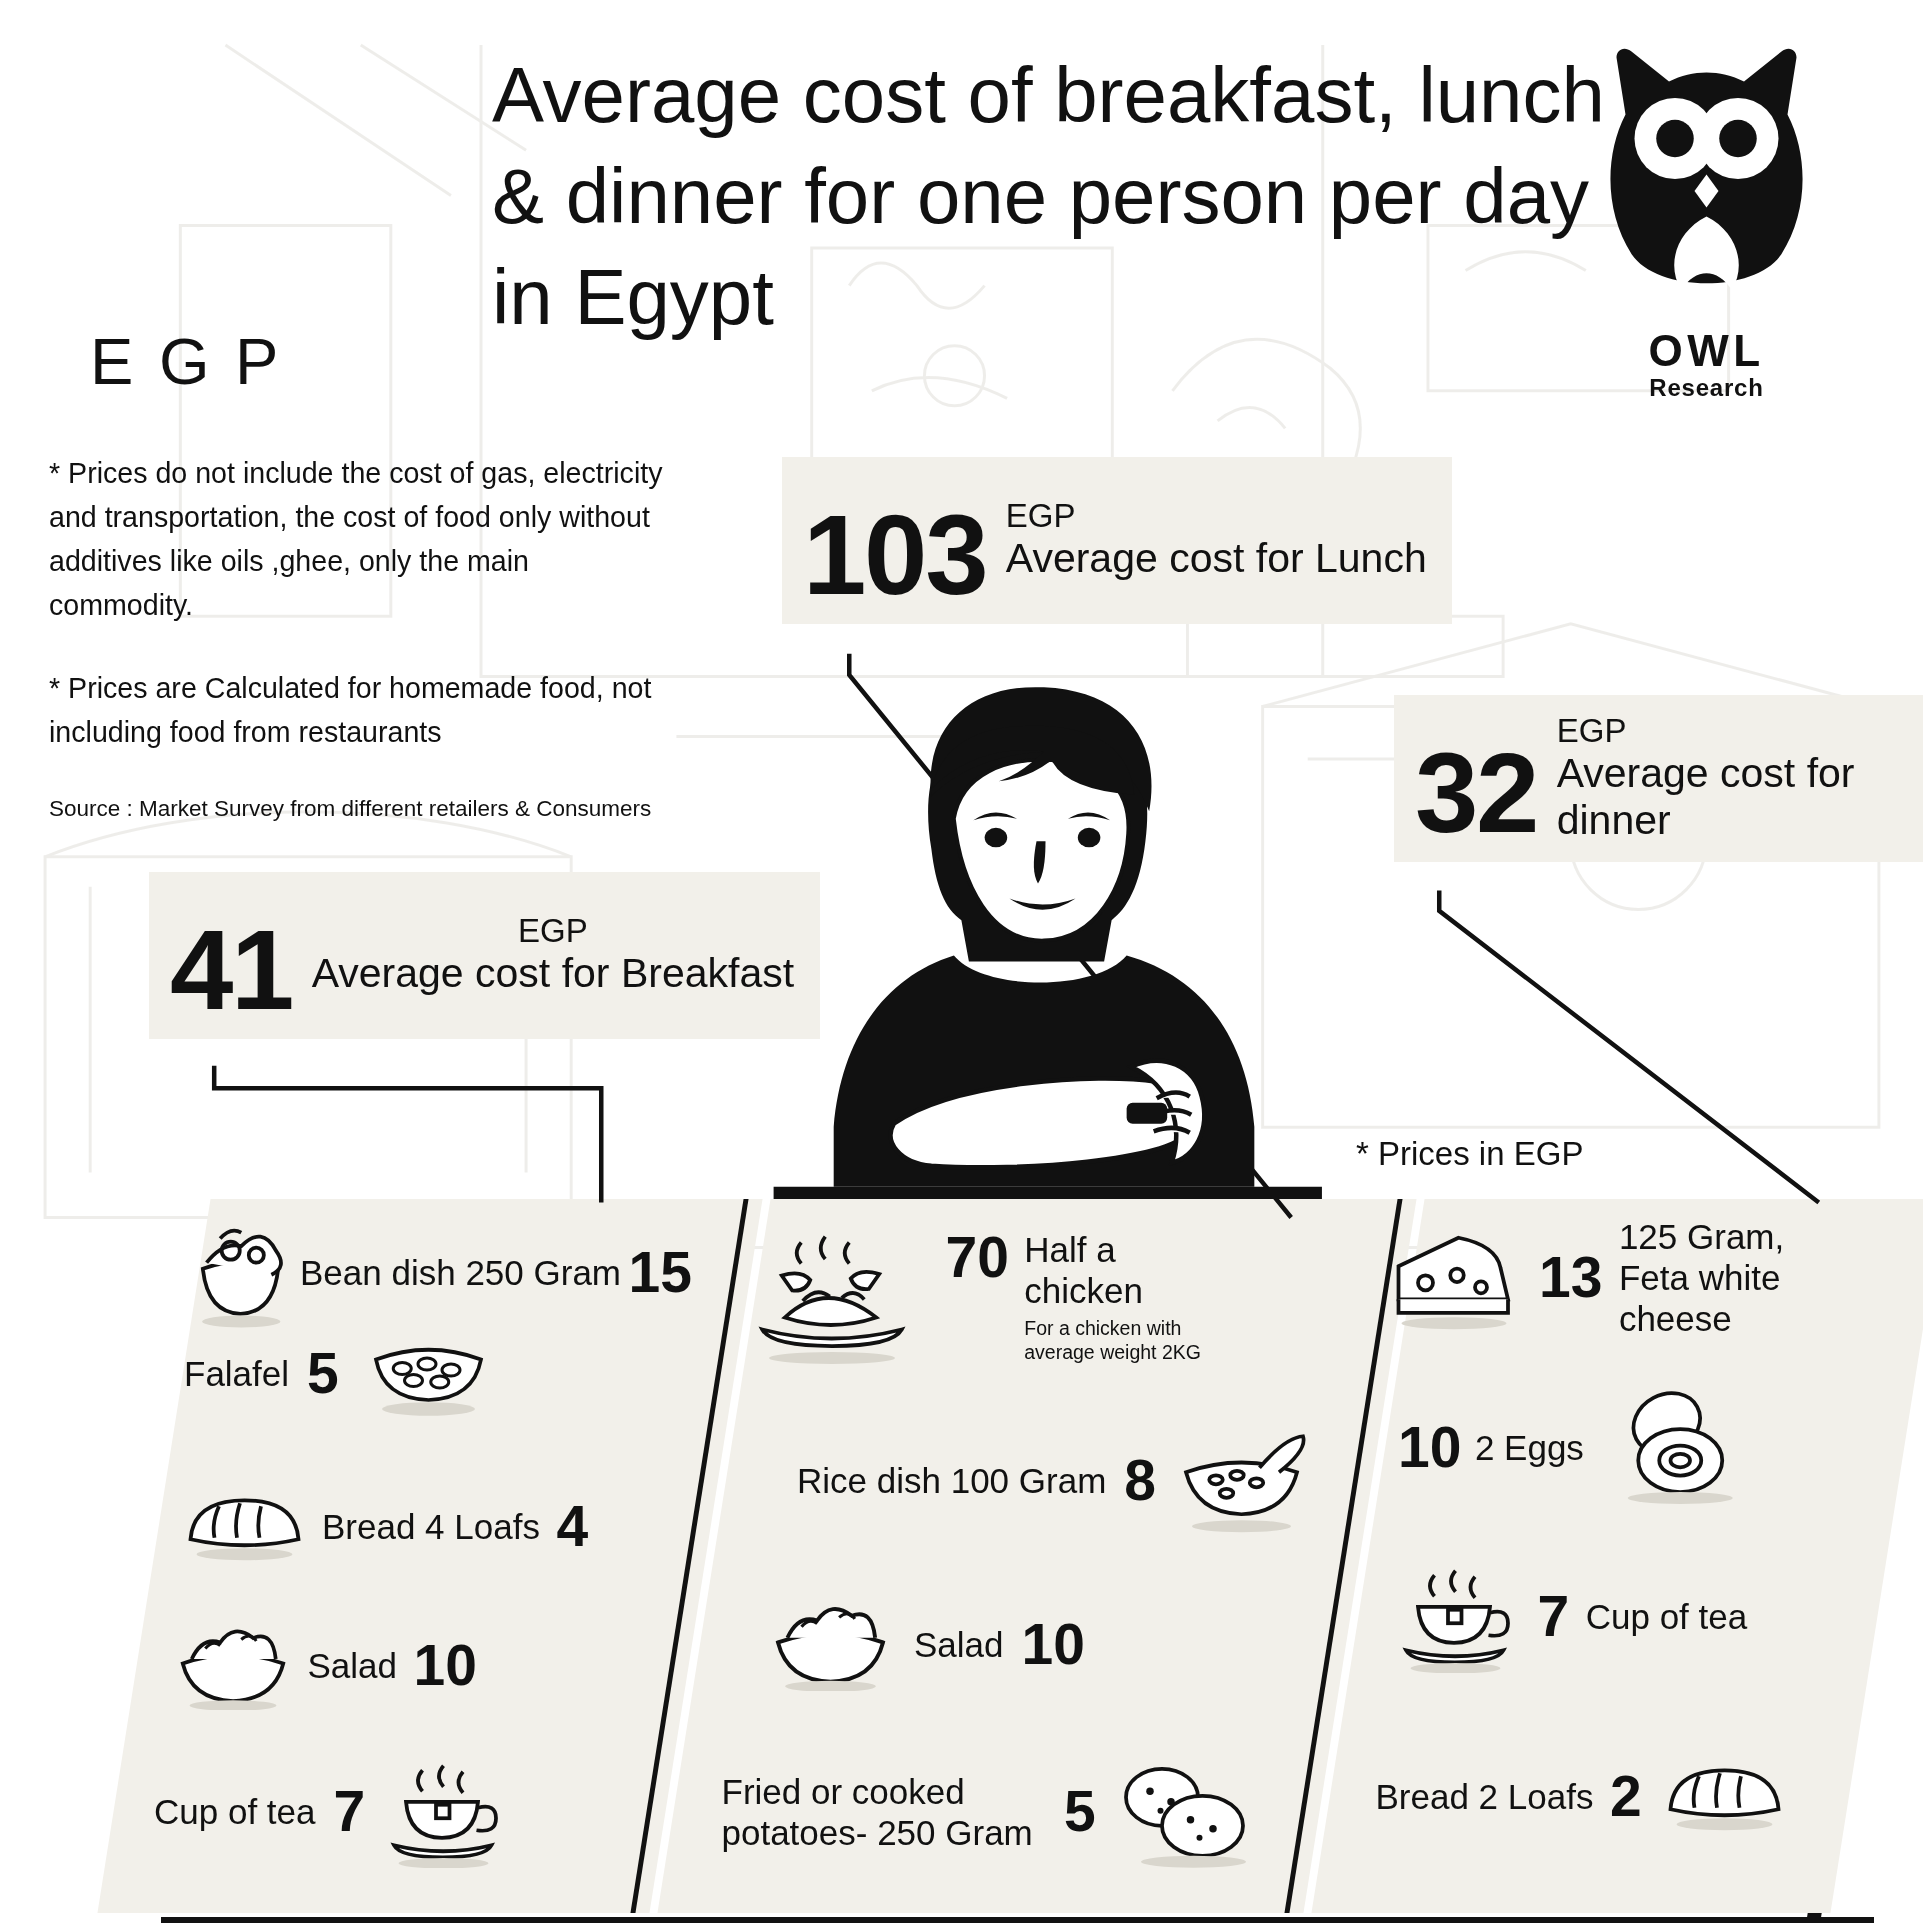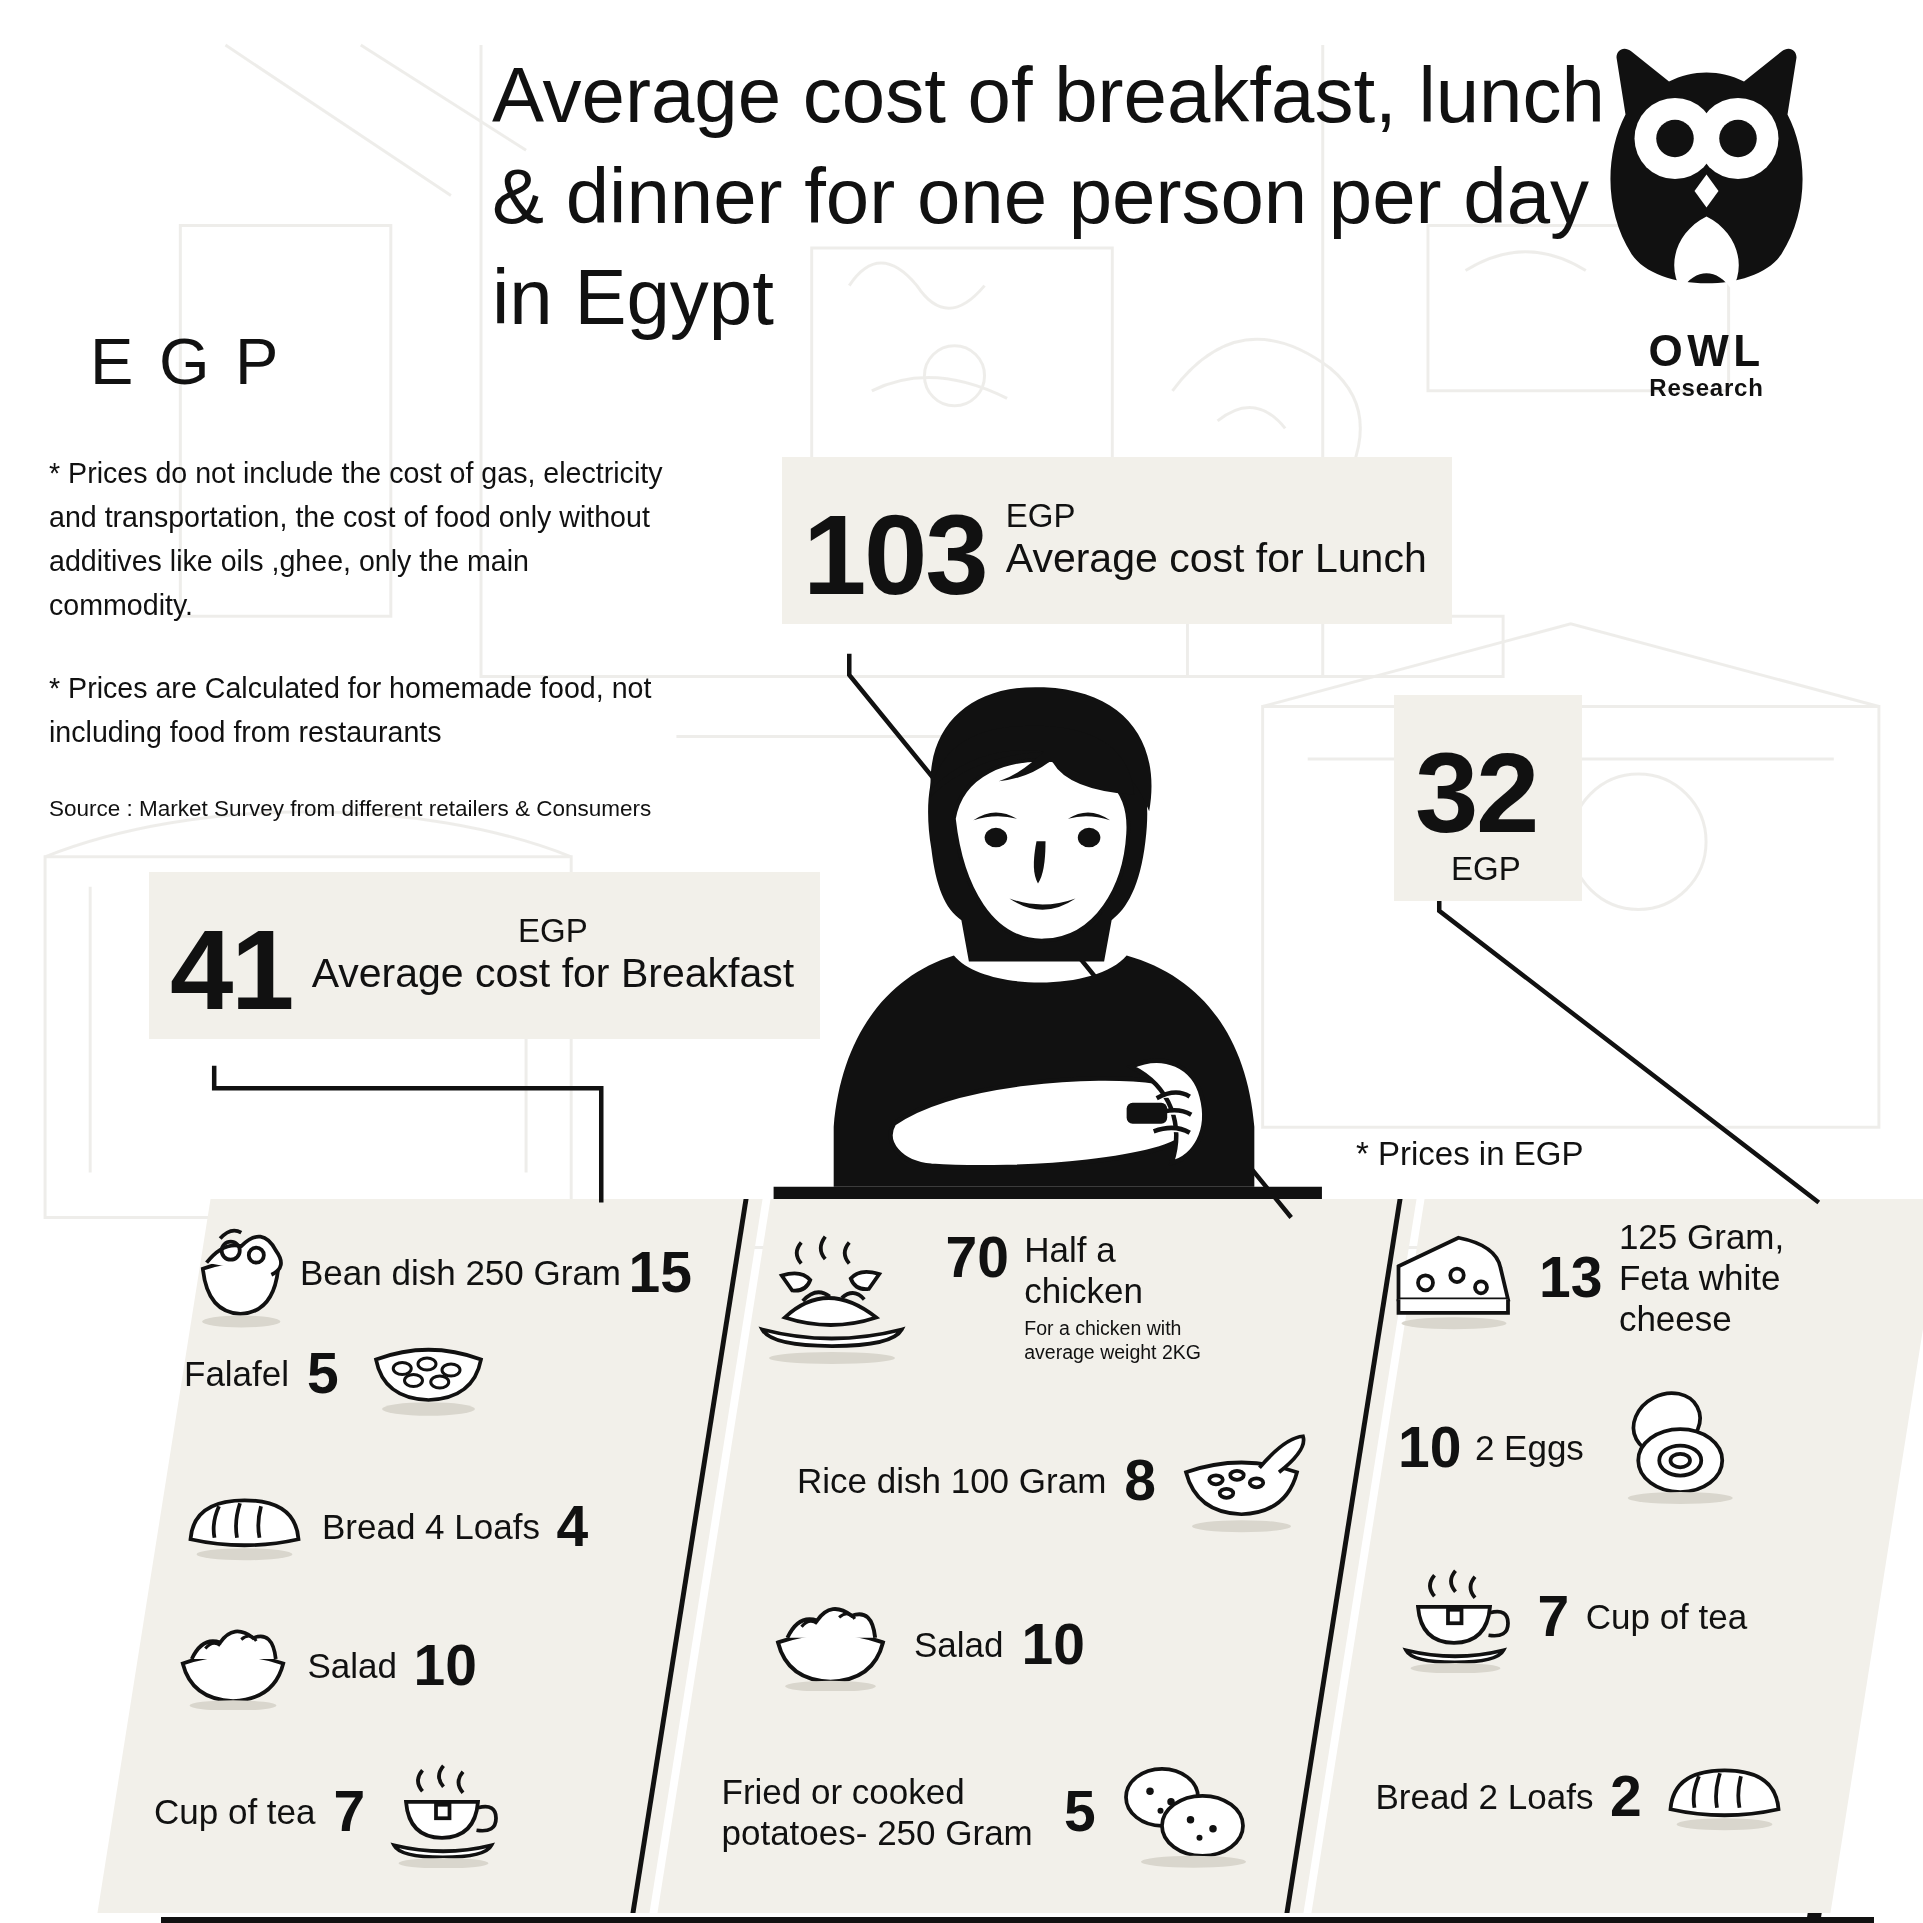--- a/index.html
+++ b/index.html
@@ -59,21 +59,21 @@
   }
   .callout .num{
     font-size:114px;font-weight:bold;line-height:113px;letter-spacing:-2.3px;
     margin-right:19.5px;
     margin-top:30px;
   }
   .callout .txt{font-size:41px;line-height:47px;font-weight:400;}
   .callout .txt .cur{display:block;font-size:33px;line-height:39px;}
 
   #callout-lunch{left:782px;top:457px;}
-  #callout-dinner{left:1394px;top:695px;flex-direction:column;}
+  #callout-dinner{left:1394px;top:695px;}
   #callout-breakfast{left:149px;top:872px;text-align:center;}
 
   
   .connector{position:absolute;z-index:4;}
 
   
   #prices-note{left:1356px;top:1135px;font-size:33px;}
 
   
   #panels{
@@ -168,20 +168,21 @@
   <div class="txt">
     <span class="cur">EGP</span>
     <span>Average cost for Lunch</span>
   </div>
 </div>
 
 <div class="callout" id="callout-dinner">
   <div class="num">32</div>
   <div class="txt">
     <span class="cur">EGP</span>
+    <span>Average cost for dinner</span>
   </div>
 </div>
 
 <div class="callout" id="callout-breakfast">
   <div class="num">41</div>
   <div class="txt">
     <span class="cur">EGP</span>
     <span>Average cost for Breakfast</span>
   </div>
 </div>

